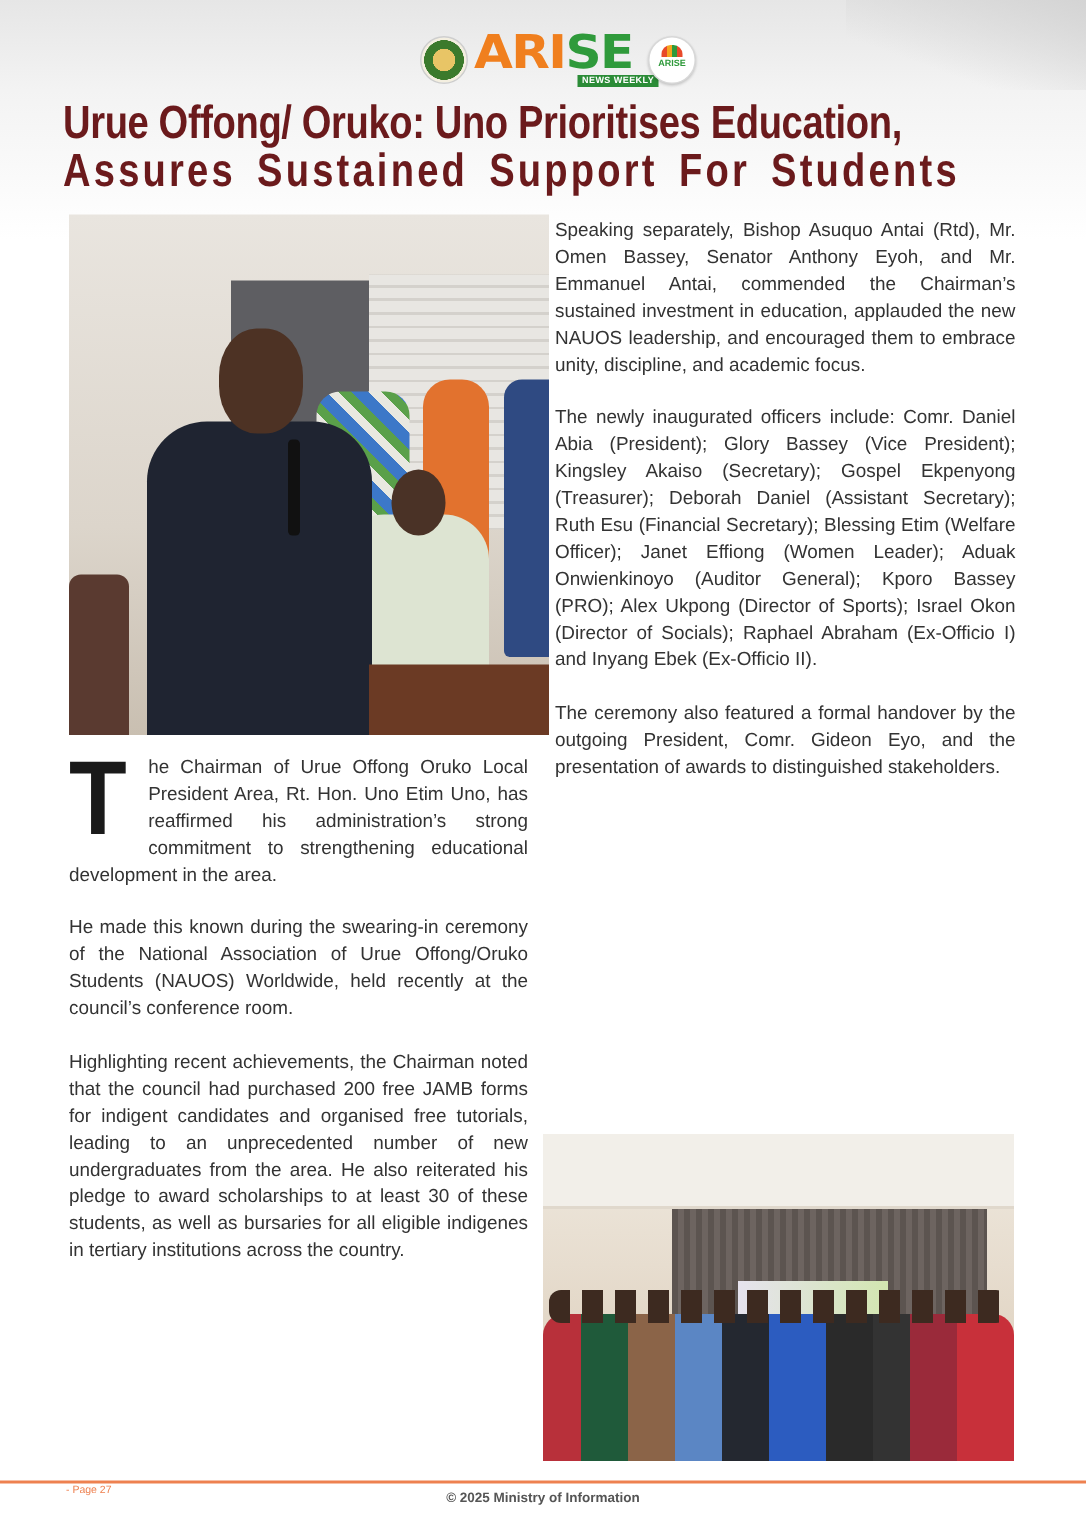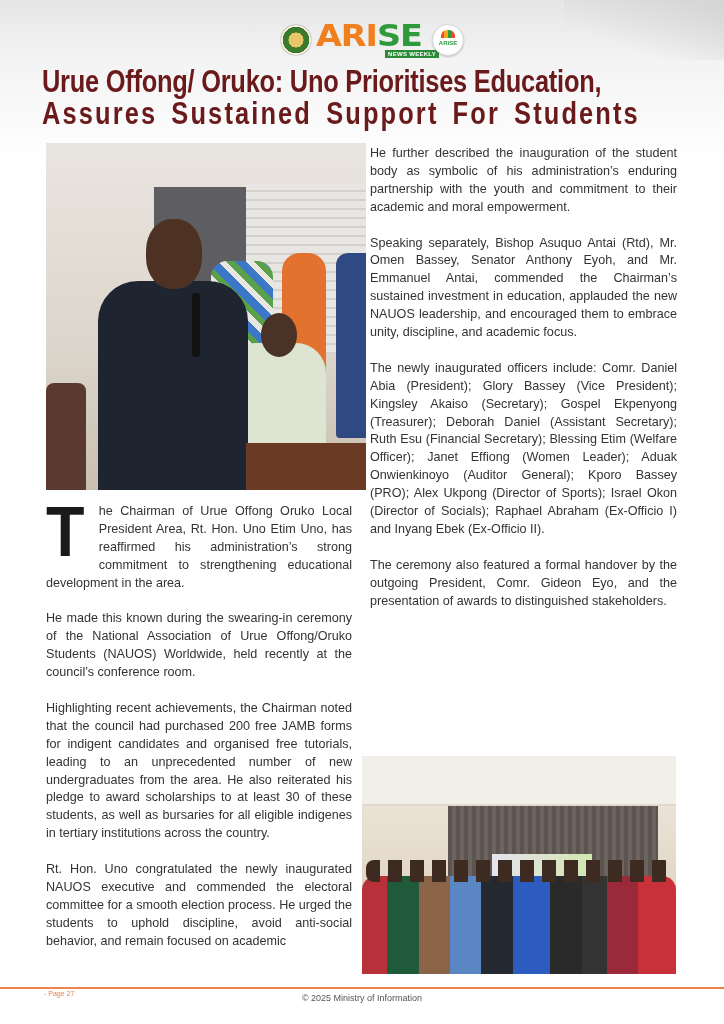--- a/index.html
+++ b/index.html
@@ -67,21 +67,21 @@
   .col-right { left: 370px; top: 145px; width: 307px; }
   .dropcap {
     float: left; font-size: 70px; line-height: 54px; font-weight: bold; color: #1a1a1a;
     margin: 2px 10px 0 0; font-family: "Liberation Sans", sans-serif;
     transform: scaleX(0.9); transform-origin: left;
   }
 
   
   .footer-line { position: absolute; left: 0; top: 987px; width: 724px; height: 2px; background: #ee8150; }
   .page-num { position: absolute; left: 44px; top: 990px; font-size: 7px; color: #ee8150; }
-  .copyright { position: absolute; left: 0; width: 724px; top: 993px; text-align: center; font-size: 9px; color: #555; }
+  .copyright { position: absolute; left: 0; width: 724px; top: 993px; text-align: center; font-size: 9px; color: #555; font-weight: bold; }
 </style>
 </head>
 <body>
 
 <div class="corner-shade"></div>
 
 <div class="masthead">
   <div class="seal"></div>
   <div class="arise-word"><span>ARI</span><span class="s">SE</span></div>
   <div class="news-weekly">NEWS WEEKLY</div>
@@ -108,25 +108,23 @@
   <div class="shape" style="left:100px;top:76px;width:56px;height:70px;background:#4d3224;border-radius:45%;"></div>
   <div class="shape" style="left:146px;top:150px;width:8px;height:64px;background:#111;border-radius:3px;"></div>
   <div class="shape" style="left:0;top:240px;width:40px;height:110px;background:#5a3a30;border-radius:8px 8px 0 0;"></div>
   <div class="shape" style="left:200px;top:300px;width:120px;height:50px;background:#6b3a24;"></div>
 </div>
 
 <div class="col col-left">
   <p><span class="dropcap">T</span><span>he Chairman of Urue Offong Oruko Local President Area, Rt. Hon. Uno Etim Uno, has reaffirmed his administration’s strong commitment to strengthening educational development in the area.</span></p>
   <p>He made this known during the swearing-in ceremony of the National Association of Urue Offong/Oruko Students (NAUOS) Worldwide, held recently at the council’s conference room.</p>
   <p>Highlighting recent achievements, the Chairman noted that the council had purchased 200 free JAMB forms for indigent candidates and organised free tutorials, leading to an unprecedented number of new undergraduates from the area. He also reiterated his pledge to award scholarships to at least 30 of these students, as well as bursaries for all eligible indigenes in tertiary institutions across the country.</p>
-  <p>Rt. Hon. Uno congratulated the newly inaugurated NAUOS executive and commended the electoral committee for a smooth election process. He urged the students to uphold discipline, avoid anti-social behavior, and remain focused on academic</p>
 </div>
 
 <div class="col col-right">
-  <p>He further described the inauguration of the student body as symbolic of his administration’s enduring partnership with the youth and commitment to their academic and moral empowerment.</p>
   <p>Speaking separately, Bishop Asuquo Antai (Rtd), Mr. Omen Bassey, Senator Anthony Eyoh, and Mr. Emmanuel Antai, commended the Chairman’s sustained investment in education, applauded the new NAUOS leadership, and encouraged them to embrace unity, discipline, and academic focus.</p>
   <p>The newly inaugurated officers include: Comr. Daniel Abia (President); Glory Bassey (Vice President); Kingsley Akaiso (Secretary); Gospel Ekpenyong (Treasurer); Deborah Daniel (Assistant Secretary); Ruth Esu (Financial Secretary); Blessing Etim (Welfare Officer); Janet Effiong (Women Leader); Aduak Onwienkinoyo (Auditor General); Kporo Bassey (PRO); Alex Ukpong (Director of Sports); Israel Okon (Director of Socials); Raphael Abraham (Ex-Officio I) and Inyang Ebek (Ex-Officio II).</p>
   <p>The ceremony also featured a formal handover by the outgoing President, Comr. Gideon Eyo, and the presentation of awards to distinguished stakeholders.</p>
 </div>
 
 <div class="photo photo-2" title="Group photo of newly inaugurated NAUOS executives with the Chairman">
   <div class="shape" style="left:0;top:0;width:314px;height:48px;background:#f2efe9;border-bottom:2px solid #e0d8cc;"></div>
   <div class="shape" style="left:86px;top:50px;width:210px;height:120px;background:repeating-linear-gradient(90deg,#5c5450 0 4px,#6d6460 4px 8px);"></div>
   <div class="shape" style="left:130px;top:98px;width:100px;height:50px;background:linear-gradient(90deg,#e6e3ee,#d2e6b0);"></div>
   <div class="shape" style="left:0;top:120px;width:314px;height:98px;background:linear-gradient(90deg,#b8303a 0 8%,#1f5a3a 8% 18%,#8b6448 18% 28%,#5b86c4 28% 38%,#242830 38% 48%,#2c5cc0 48% 60%,#2a2a2a 60% 70%,#333 70% 78%,#9a2a3a 78% 88%,#c8303a 88% 100%);border-radius:14px 14px 0 0;"></div>

